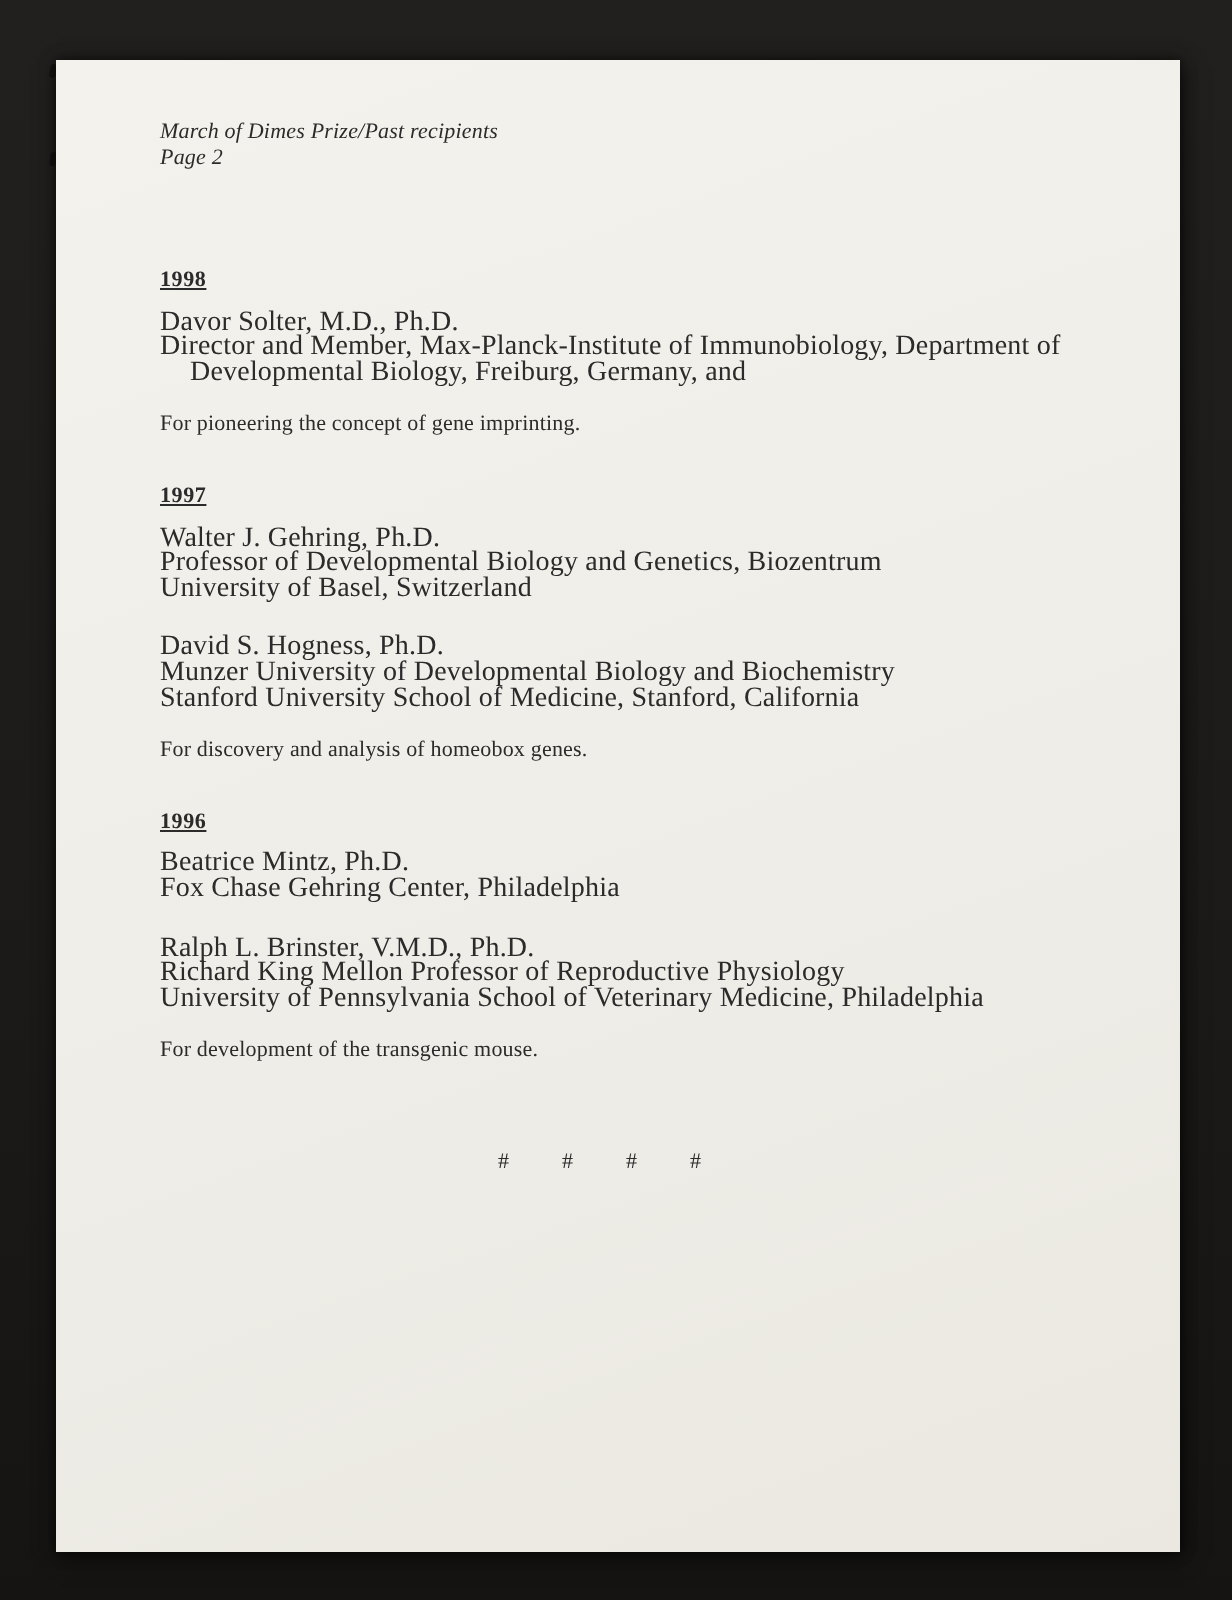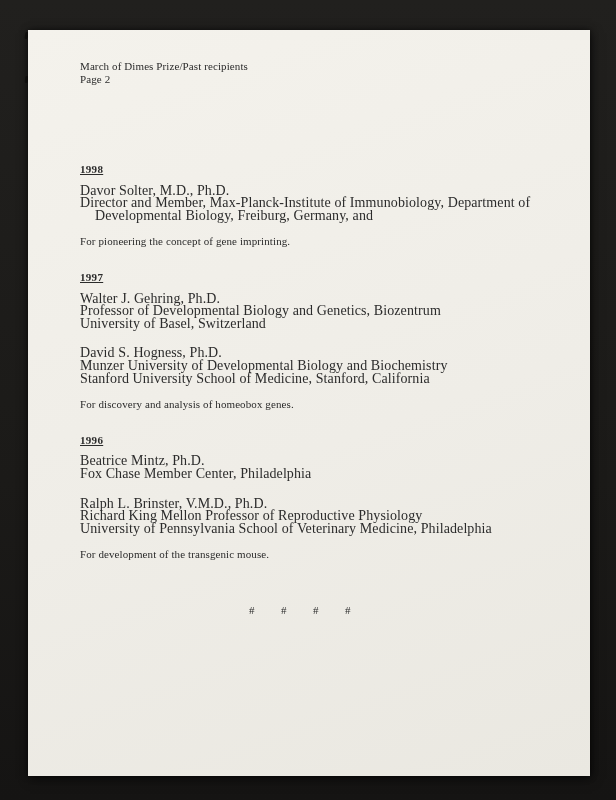--- a/index.html
+++ b/index.html
@@ -28,26 +28,27 @@
     color: #2b2b2b;
   }
   .doc-text {
     font-size: 11px;
     line-height: 12.6px;
     letter-spacing: 0.1px;
   }
   .header-line {
     font-size: 11px;
     line-height: 13px;
+    font-style: italic;
   }
   .section {
     margin-top: 23px;
   }
   .section.first {
-    margin-top: 77px;
+    margin-top: 48px;
   }
   .year-heading {
     font-size: 11px;
     font-weight: bold;
     text-decoration: underline;
     margin-bottom: 9px;
     letter-spacing: 0.3px;
   }
   .entry-block {
     margin-top: 0;
@@ -131,21 +132,21 @@
       <div class="line">Munzer University of Developmental Biology and Biochemistry</div>
       <div class="line">Stanford University School of Medicine, Stanford, California</div>
     </div>
     <div class="citation">For discovery and analysis of homeobox genes.</div>
   </div>
 
   <div class="section">
     <div class="year-heading">1996</div>
     <div class="entry-block">
       <div class="line">Beatrice Mintz, Ph.D.</div>
-      <div class="line">Fox Chase Member Center, Philadelphia</div>
+      <div class="line">Fox Chase Gehring Center, Philadelphia</div>
     </div>
     <div class="entry-block">
       <div class="line">Ralph L. Brinster, V.M.D., Ph.D.</div>
       <div class="line">Richard King Mellon Professor of Reproductive Physiology</div>
       <div class="line">University of Pennsylvania School of Veterinary Medicine, Philadelphia</div>
     </div>
     <div class="citation">For development of the transgenic mouse.</div>
   </div>
 
   <div class="footer-marks">#        #        #        #</div>

